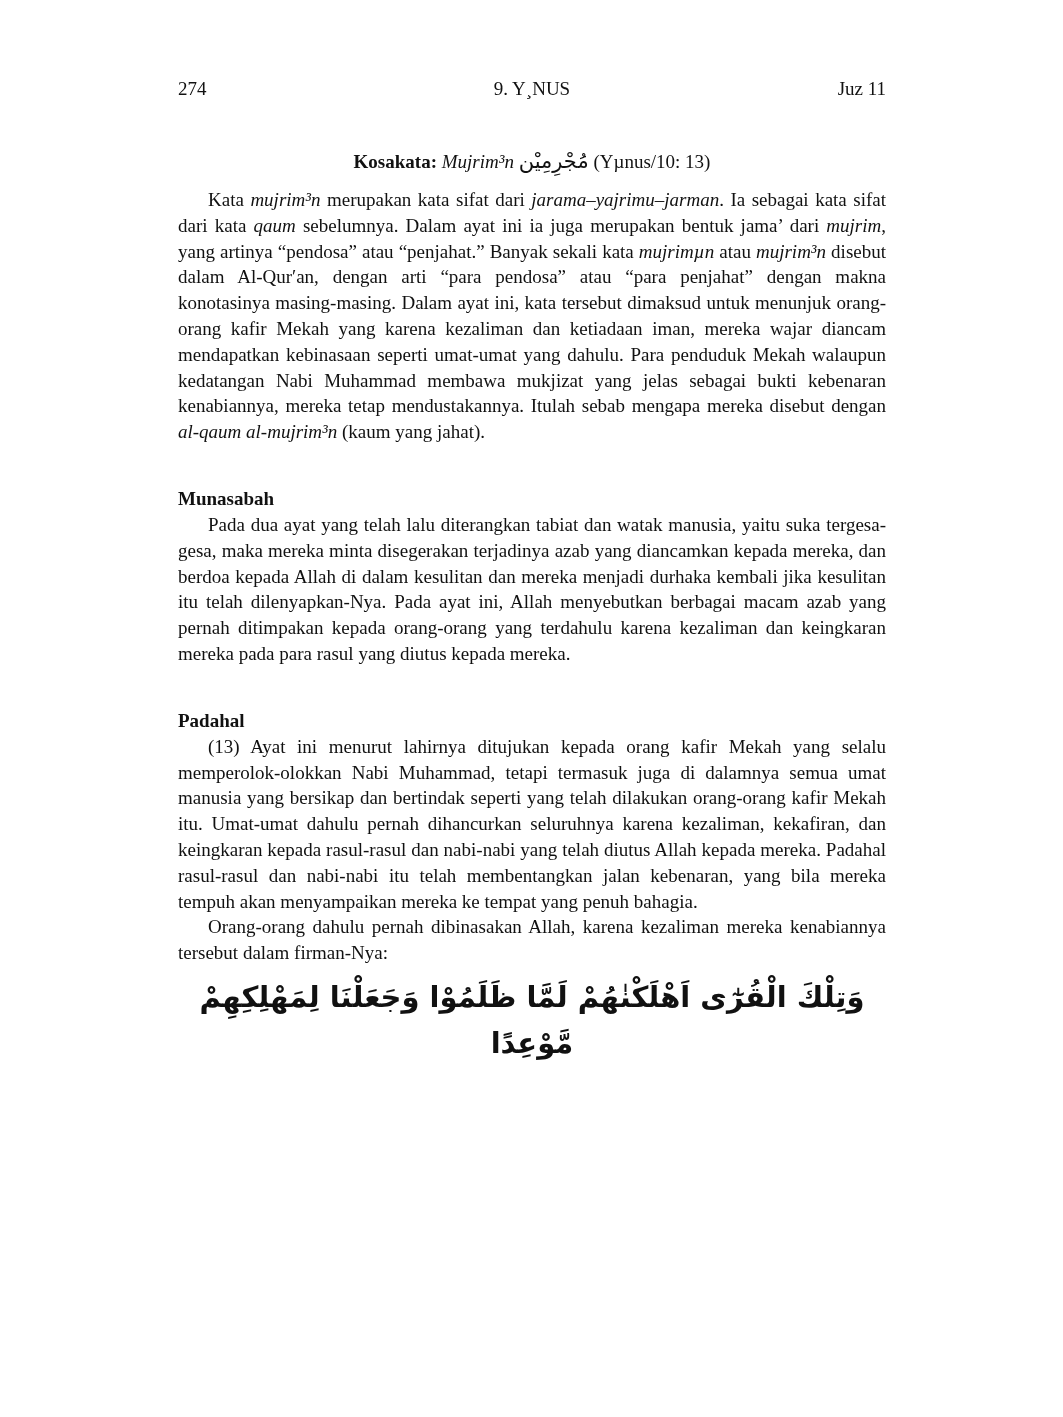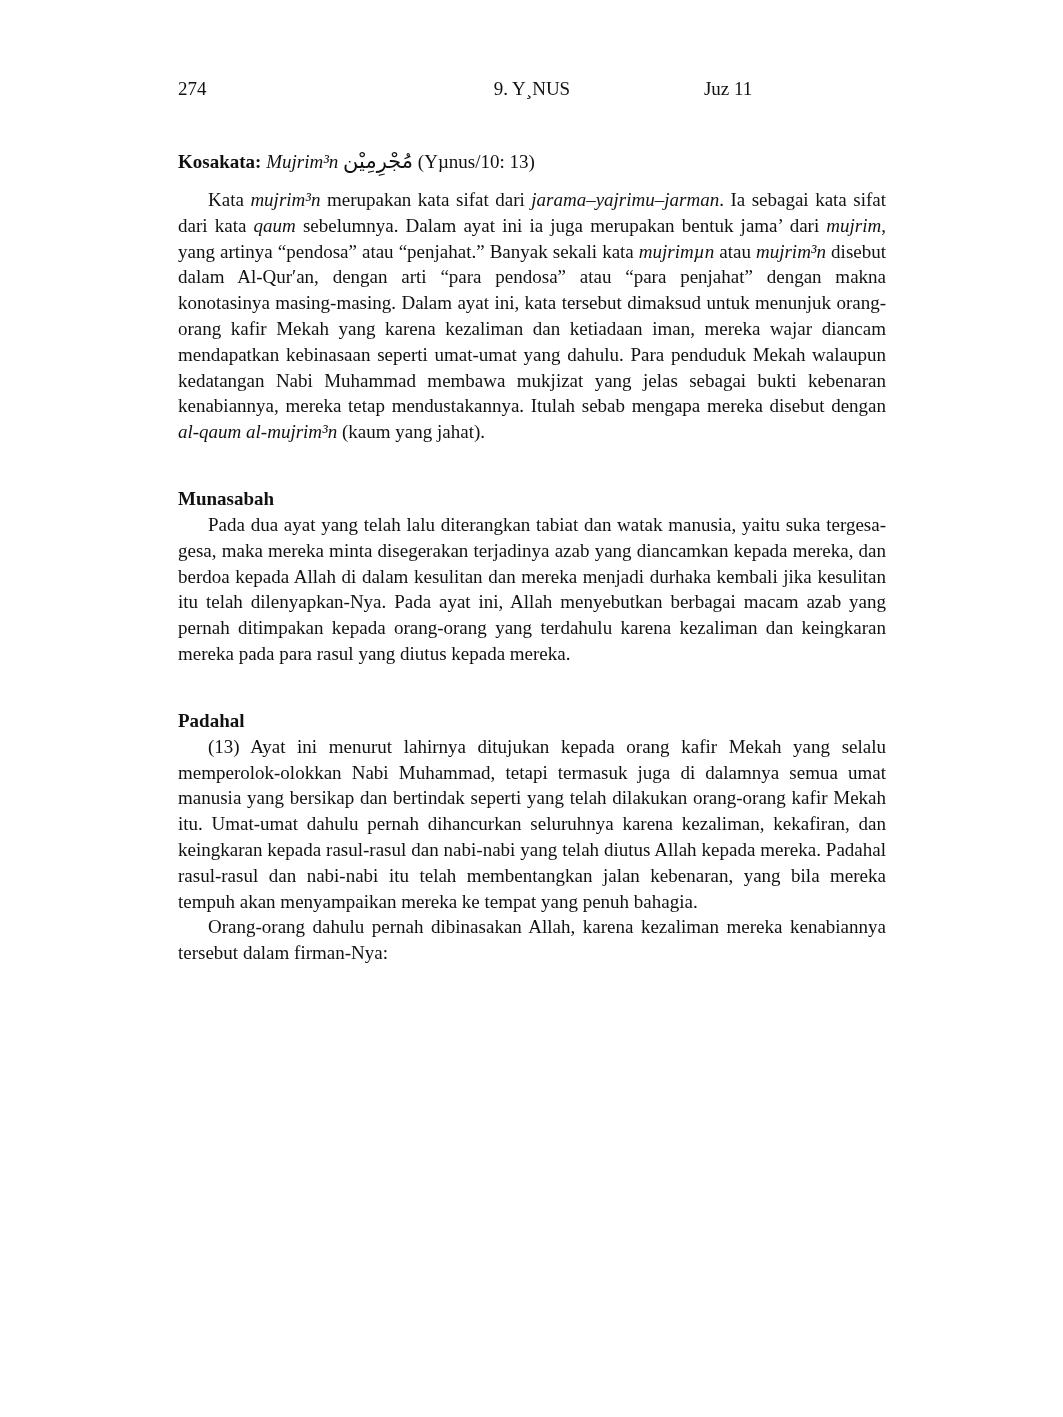--- a/index.html
+++ b/index.html
@@ -19,21 +19,21 @@
   }
   .running-header {
     display: grid;
     grid-template-columns: 1fr auto 1fr;
     font-size: 19px;
     line-height: 26px;
     margin-bottom: 44px;
   }
   .running-header .hdr-left  { text-align: left; }
   .running-header .hdr-center{ text-align: center; }
-  .running-header .hdr-right { text-align: center; }
+  .running-header .hdr-right { text-align: right; }
 
   .heading {
     font-size: 19px;
     font-weight: bold;
     line-height: 26px;
     margin: 41px 0 0 0;
   }
 
   .para {
     font-size: 19px;
@@ -41,20 +41,21 @@
     text-align: justify;
     text-indent: 30px;
     margin: 0;
   }
   .para.no-indent { text-indent: 0; }
 
   .kosakata-line {
     font-size: 19px;
     line-height: 30px;
     margin: 0 0 10px 0;
+    text-align: center;
   }
 
   .b { font-weight: bold; }
   .i { font-style: italic; }
   .ar {
     font-family: "DejaVu Sans", sans-serif;
     font-style: normal;
     direction: rtl;
     unicode-bidi: embed;
     font-size: 21px;
@@ -89,16 +90,17 @@
   <h3 class="heading">Munasabah</h3>
 
   <p class="para">Pada dua ayat yang telah lalu diterangkan tabiat dan watak manusia, yaitu suka tergesa-gesa, maka mereka minta disegerakan terjadinya azab yang diancamkan kepada mereka, dan berdoa kepada Allah di dalam kesulitan dan mereka menjadi durhaka kembali jika kesulitan itu telah dilenyapkan-Nya. Pada ayat ini, Allah menyebutkan berbagai macam azab yang pernah ditimpakan kepada orang-orang yang terdahulu karena kezaliman dan keingkaran mereka pada para rasul yang diutus kepada mereka.</p>
 
   <h3 class="heading">Padahal</h3>
 
   <p class="para">(13) Ayat ini menurut lahirnya ditujukan kepada orang kafir Mekah yang selalu memperolok-olokkan Nabi Muhammad, tetapi termasuk juga di dalamnya semua umat manusia yang bersikap dan bertindak seperti yang telah dilakukan orang-orang kafir Mekah itu. Umat-umat dahulu pernah dihancurkan seluruhnya karena kezaliman, kekafiran, dan keingkaran kepada rasul-rasul dan nabi-nabi yang telah diutus Allah kepada mereka. Padahal rasul-rasul dan nabi-nabi itu telah membentangkan jalan kebenaran, yang bila mereka tempuh akan menyampaikan mereka ke tempat yang penuh bahagia.</p>
 
   <p class="para">Orang-orang dahulu pernah dibinasakan Allah, karena kezaliman mereka kenabiannya tersebut dalam firman-Nya:</p>
 
+  <div class="arabic-verse">وَتِلْكَ الْقُرٰٓى اَهْلَكْنٰهُمْ لَمَّا ظَلَمُوْا وَجَعَلْنَا لِمَهْلِكِهِمْ مَّوْعِدًا</div>
 
 
 
 </div>
 
 </body></html>

